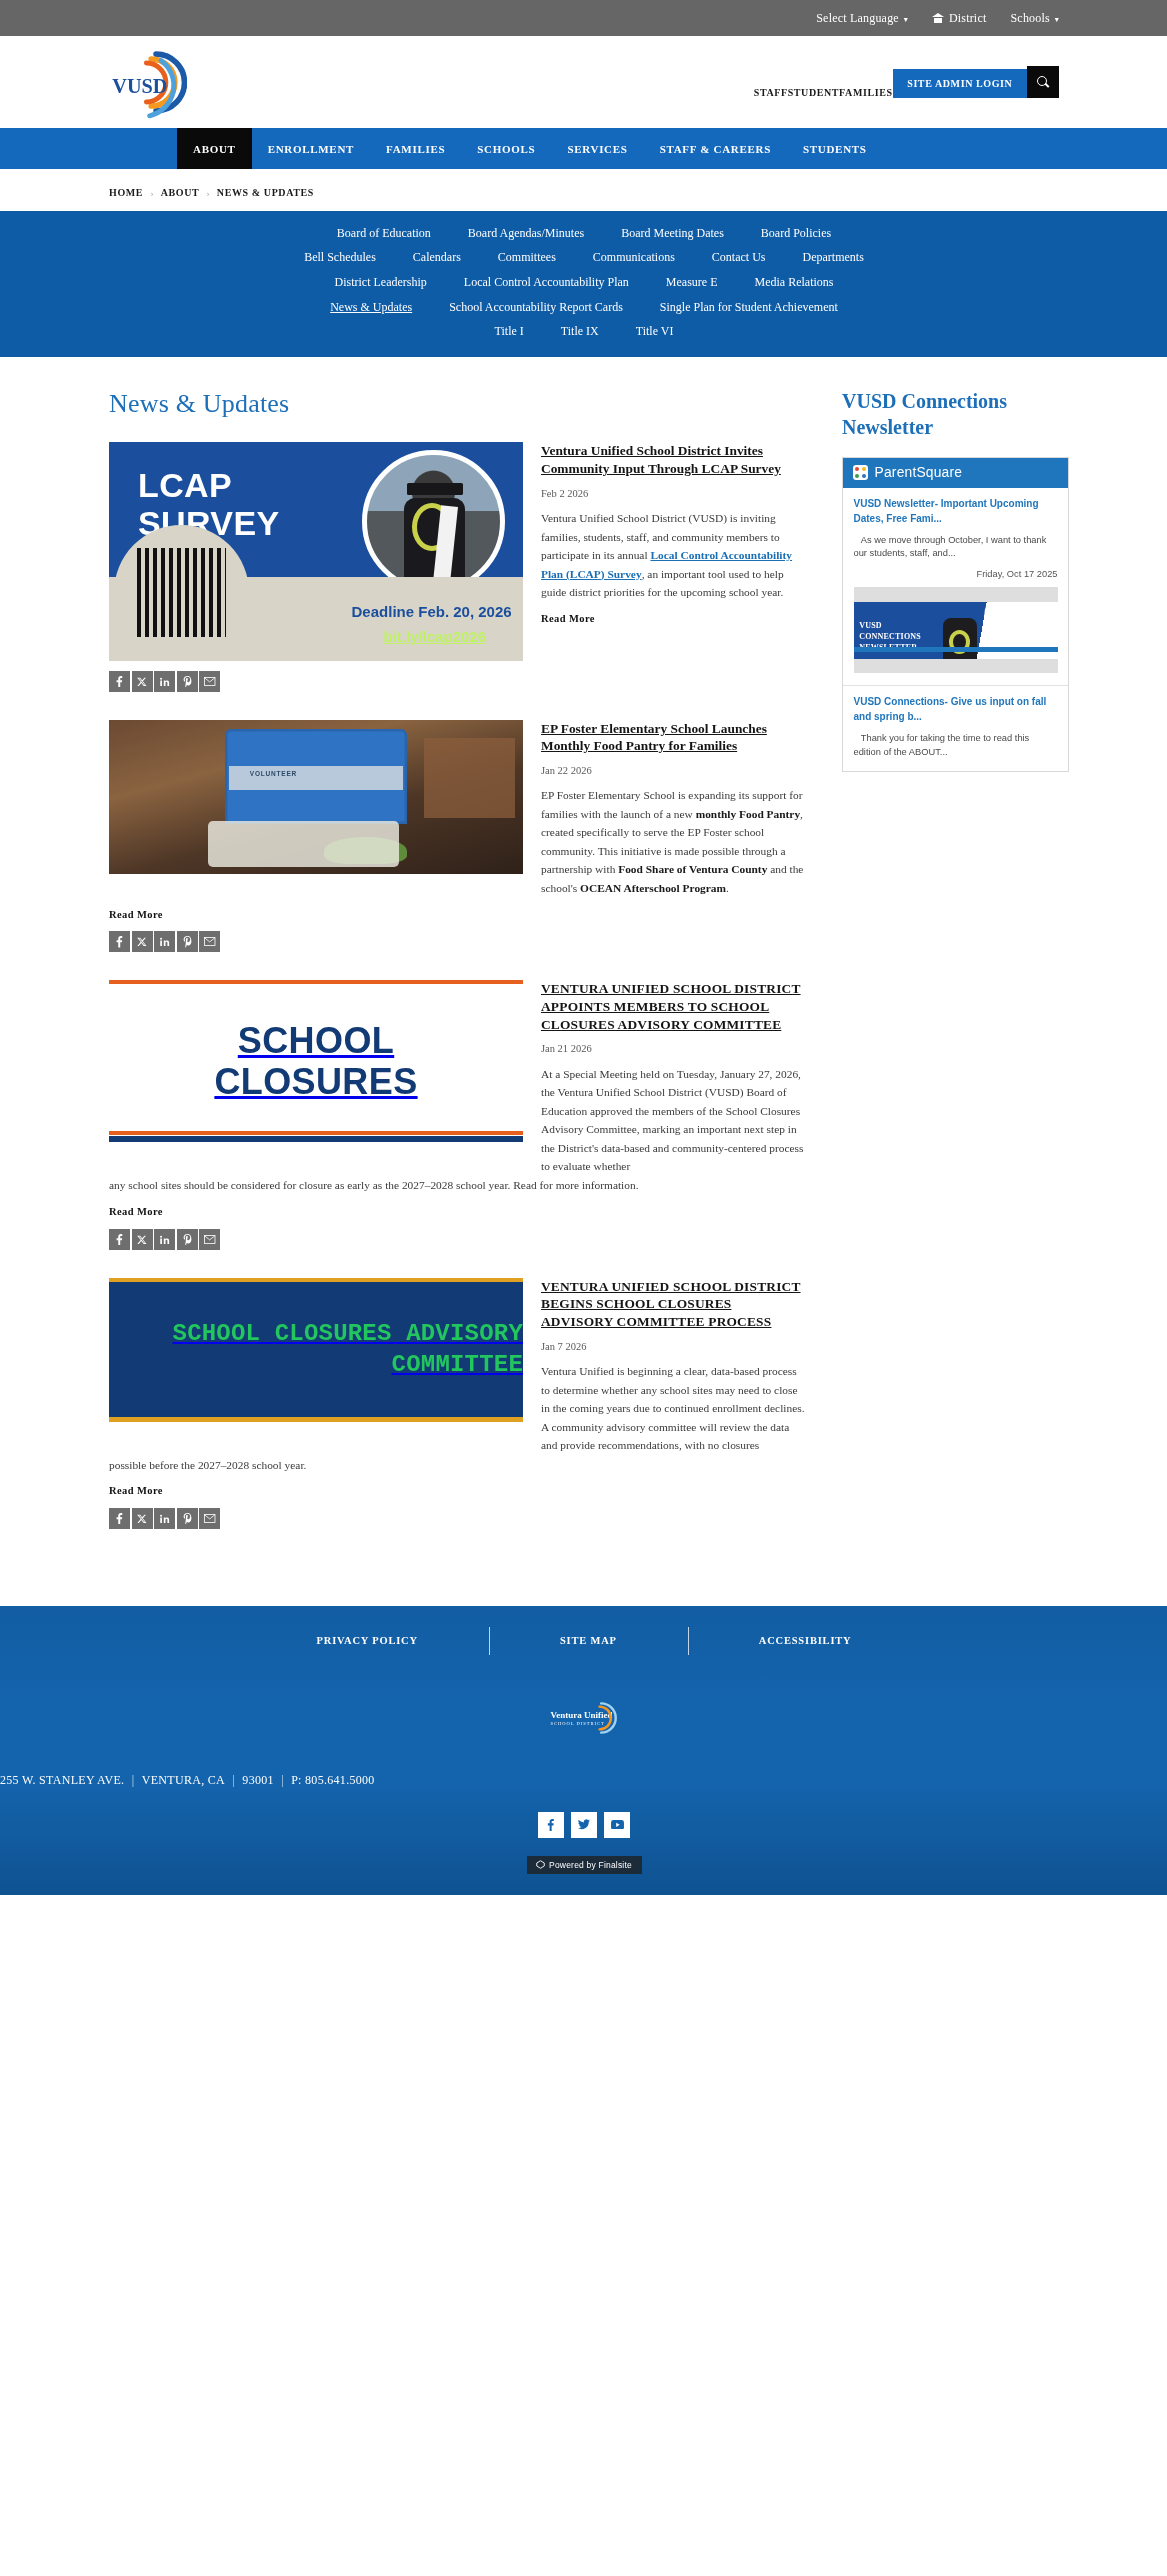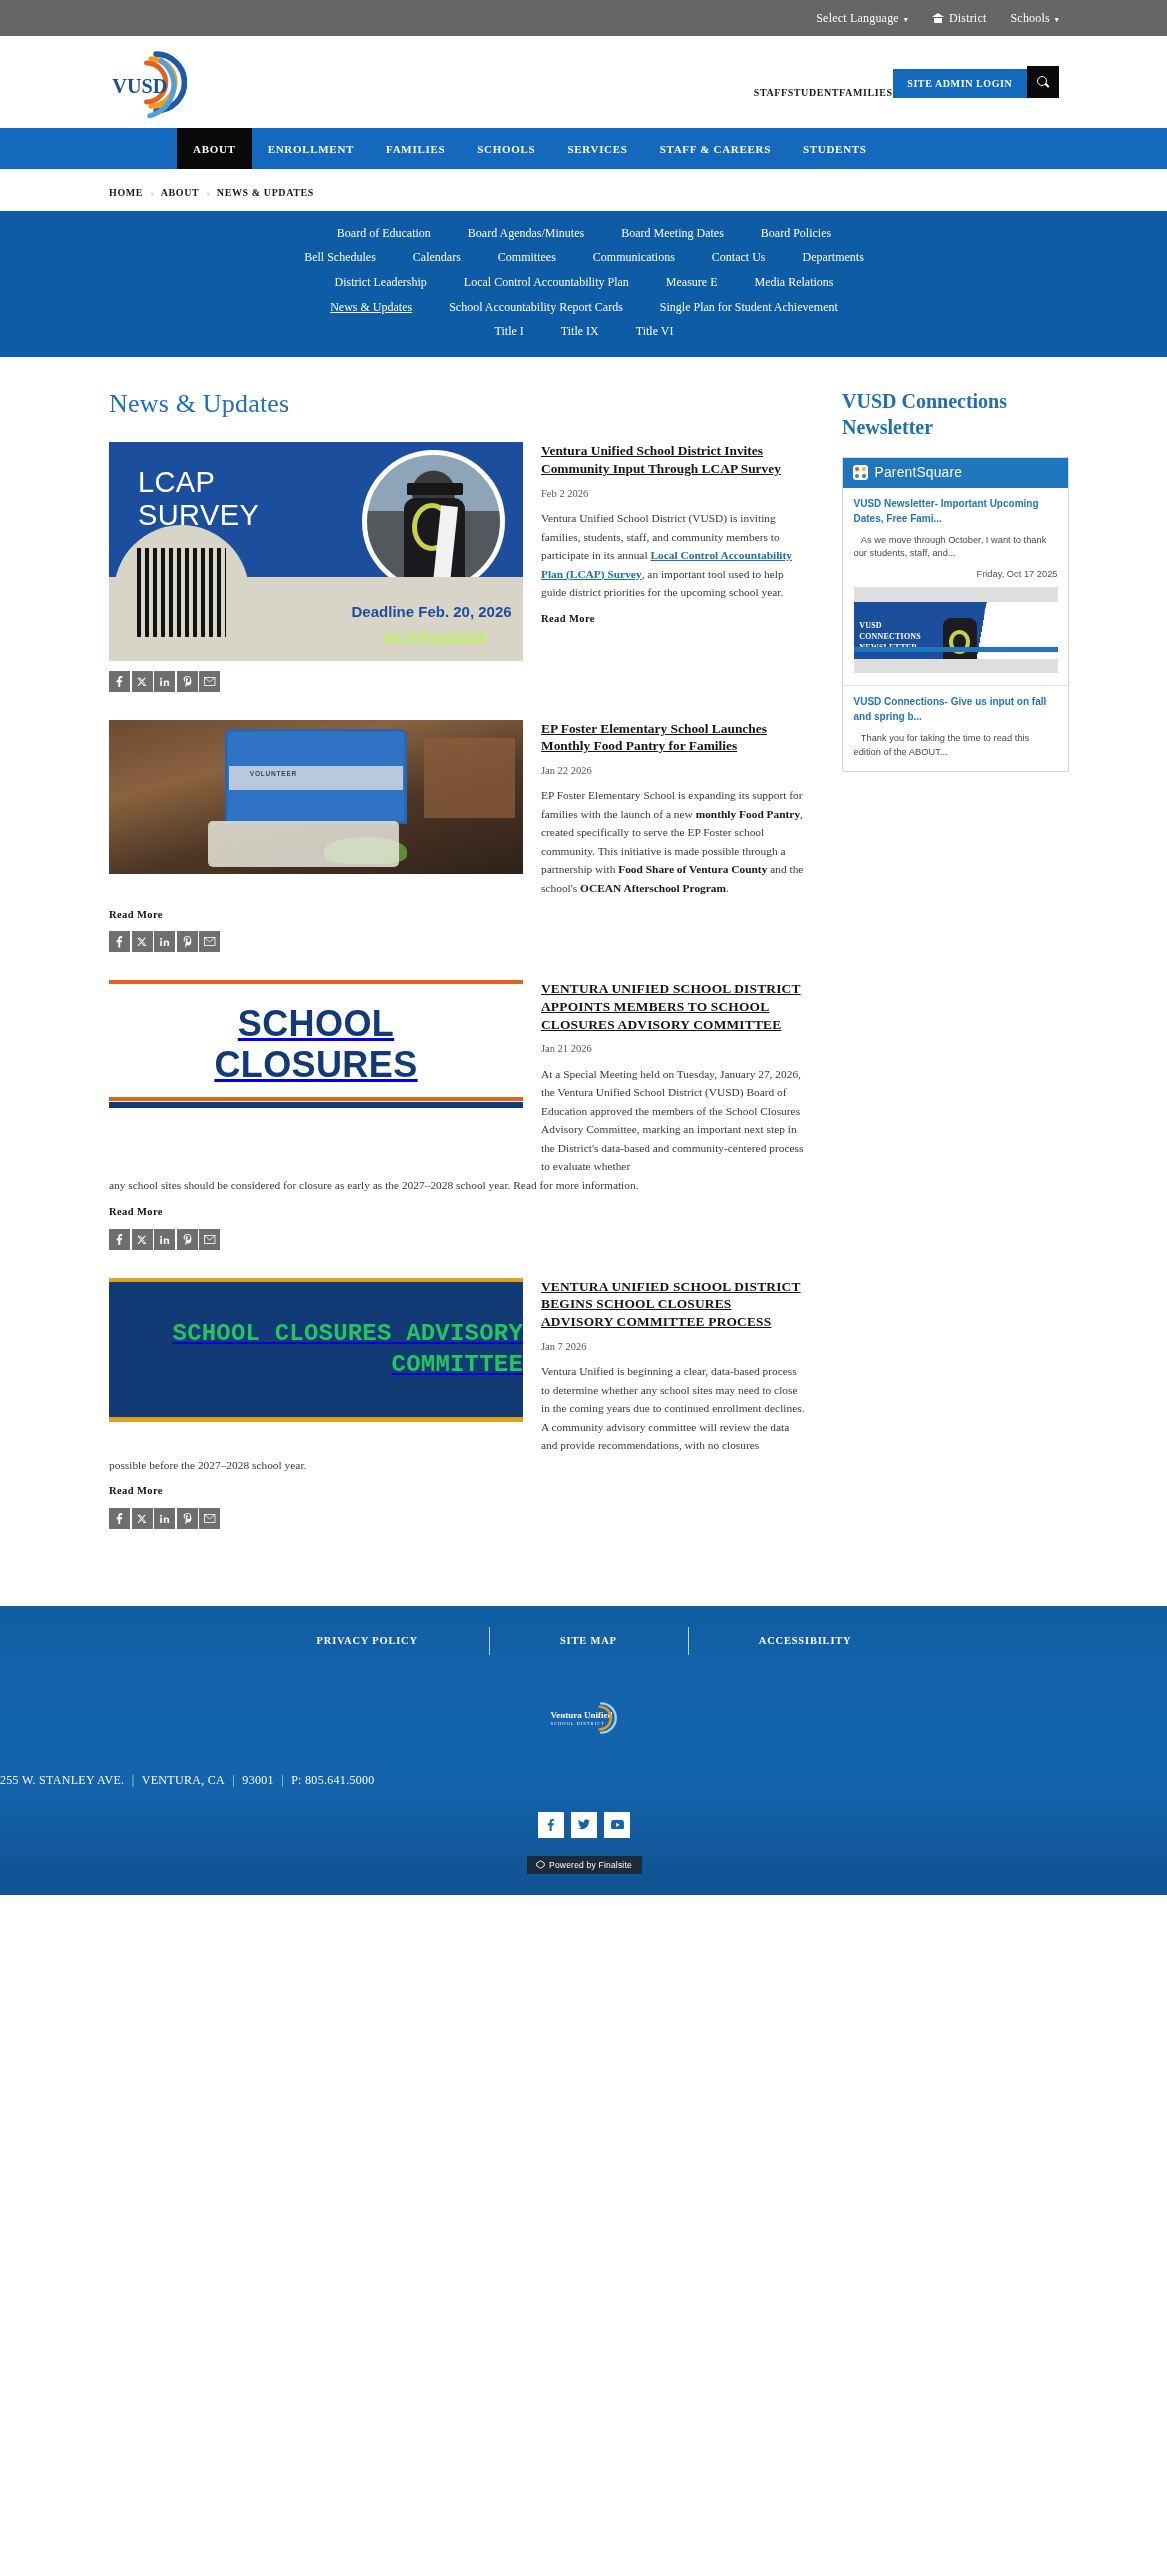--- a/index.html
+++ b/index.html
@@ -236,21 +236,21 @@
   }
   .share-btn svg { display:block; }
 
   
   .thumb-lcap {
     height: 219px; background:#1b4f9e; position:relative;
   }
   .lcap-title {
     position:absolute; left:29px; top:24px;
     font-family:"Liberation Sans", sans-serif;
-    font-weight:normal; color:#fff; font-size:29px; line-height:1.12;
+    font-weight:bold; color:#fff; font-size:34px; line-height:1.12;
     letter-spacing:0.4px;
   }
   .lcap-photo {
     position:absolute; right:18px; top:8px;
     width: 143px; height:143px; border-radius:50%;
     border:5.7px solid #fff;
     background:
       radial-gradient(circle at 50% 28%, #3a3a3a 0 18%, transparent 19%),
       linear-gradient(#8ea4b8 0 42%, #53585c 42% 100%);
     overflow:hidden;
@@ -324,21 +324,21 @@
   .pantry-green {
     position:absolute; left:52%; bottom:6%; width:20%; height:18%;
     background:#5e8c3a; border-radius:50% 50% 30% 30%;
   }
   .pantry-box {
     position:absolute; right:2%; top:12%; width:22%; height:52%;
     background:#8b5e3c; opacity:.75;
   }
 
   .thumb-closures {
-    height: 128px; background:#fff; position:relative;
+    height: 162px; background:#fff; position:relative;
     display:flex; flex-direction:column; justify-content:center; align-items:center;
   }
   .bar-orange { position:absolute; left:0; width:100%; height:4px; background:#e4601c; }
   .bar-navy { position:absolute; left:0; width:100%; height:5.7px; background:#123a74; }
   .closures-text {
     font-family:"Liberation Sans", sans-serif;
     font-weight:bold;
     color:#123a74;
     font-size:36px;
     line-height:1.15;

